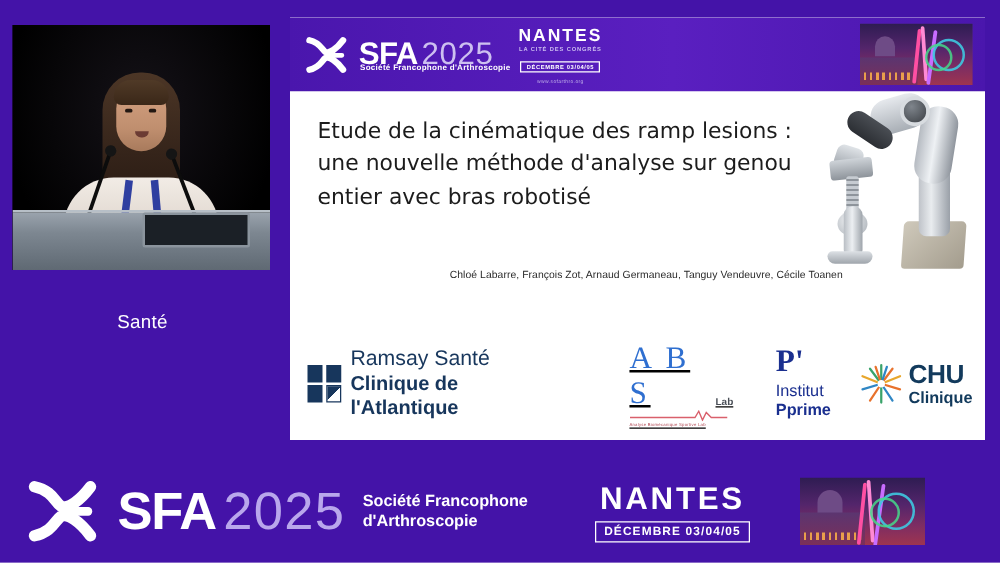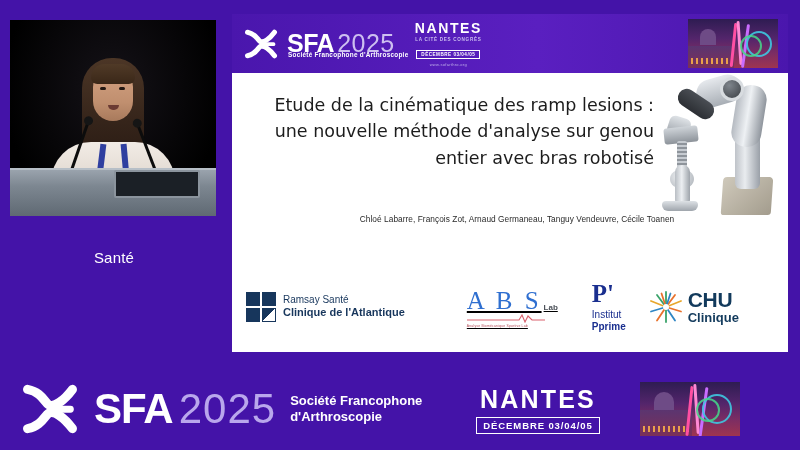--- a/index.html
+++ b/index.html
@@ -111,21 +111,21 @@
   .np-r1 { right:6px; top:12px; width:26px; height:26px; border-color:#3ec8e0; opacity:.9;}
   .np-r2 { right:16px; top:16px; width:22px; height:22px; border-color:#45d98a; opacity:.85;}
   .np-streak { position:absolute; width:3px; height:44px; border-radius:2px; }
   .np-s1 { left:44px; top:4px; background:#ff4fa3; transform:rotate(6deg);}
   .np-s2 { left:50px; top:2px; background:#ff8ad4; transform:rotate(-4deg);}
   .np-s3 { left:56px; top:5px; background:#c96cff; transform:rotate(8deg);}
 
   #slide-body { position:relative; height:279px; }
   #slide-title {
     position:absolute; left:22px; top:19px; width:400px;
-    text-align:right; color:#1c1c1c; font-size:17.5px; line-height:1.5;
+    text-align:left; color:#1c1c1c; font-size:17.5px; line-height:1.5;
     font-family:"DejaVu Sans", sans-serif; font-weight:400;
   }
   #slide-authors {
     position:absolute; left:55px; top:141px; width:460px;
     text-align:center; font-size:8.3px; color:#2a2a2a; letter-spacing:.05px;
   }
   #slide-authors b { font-weight:400; }
 
   .robot { position:absolute; right:2px; top:-4px; width:150px; height:200px; }
   .rb-base { position:absolute; right:14px; top:108px; width:50px; height:38px;
@@ -169,35 +169,35 @@
   }
   .logo { display:flex; align-items:center; }
   
   .ramsay { gap:7px; }
   .ramsay-grid { width:30px; height:30px; display:grid;
                  grid-template-columns:1fr 1fr; grid-template-rows:1fr 1fr; gap:2.5px; }
   .rq { background:#17365c; }
   .rq4 { background:linear-gradient(135deg,#17365c 50%, #fff 50%);
          border:1px solid #17365c; }
   .ramsay-txt { line-height:1.22; color:#17365c; }
-  .ramsay-1 { font-size:10px; font-weight:400; }
-  .ramsay-2 { font-size:11px; font-weight:700; }
+  .ramsay-1 { font-size:17px; font-weight:400; }
+  .ramsay-2 { font-size:16px; font-weight:700; }
   
   .abs { flex-direction:column; align-items:flex-start; margin-left:62px;text-decoration:underline; }
   .abs-row { display:flex; align-items:flex-end; }
   .abs-big { font-size:25px; font-weight:400; color:#2f6fd0; letter-spacing:3px;
              font-family:"Liberation Serif", serif; }
   .abs-lab { font-size:8px; font-weight:700; color:#4a4f57; margin-left:2px; margin-bottom:3px;}
   .abs-line { width:78px; height:9px; margin-top:-1px; }
   .abs-sub { font-size:3.4px; color:#b24a55; letter-spacing:.2px; margin-top:1px;}
   
   .pprime { flex-direction:column; align-items:flex-start; margin-left:34px; }
   .pp-mark { font-size:25px; font-weight:700; color:#1a2f8f; line-height:.95;
              font-family:"Liberation Serif", serif; }
-  .pp-txt { font-size:10px; color:#1a2f8f; line-height:1.15; font-weight:700; margin-top:4px;}
+  .pp-txt { font-size:13px; color:#1a2f8f; line-height:1.15; font-weight:700; margin-top:4px;}
   .pp-txt span { font-weight:400; }
   
   .chu { margin-left:22px; gap:4px; }
   .chu-txt { line-height:1.05; color:#123a5c; }
   .chu-1 { font-size:21px; font-weight:700; letter-spacing:-.3px; }
   .chu-2 { font-size:13px; font-weight:600; }
 
   
   #footer {
     position:absolute; left:0; bottom:0; width:800px; height:82px;

